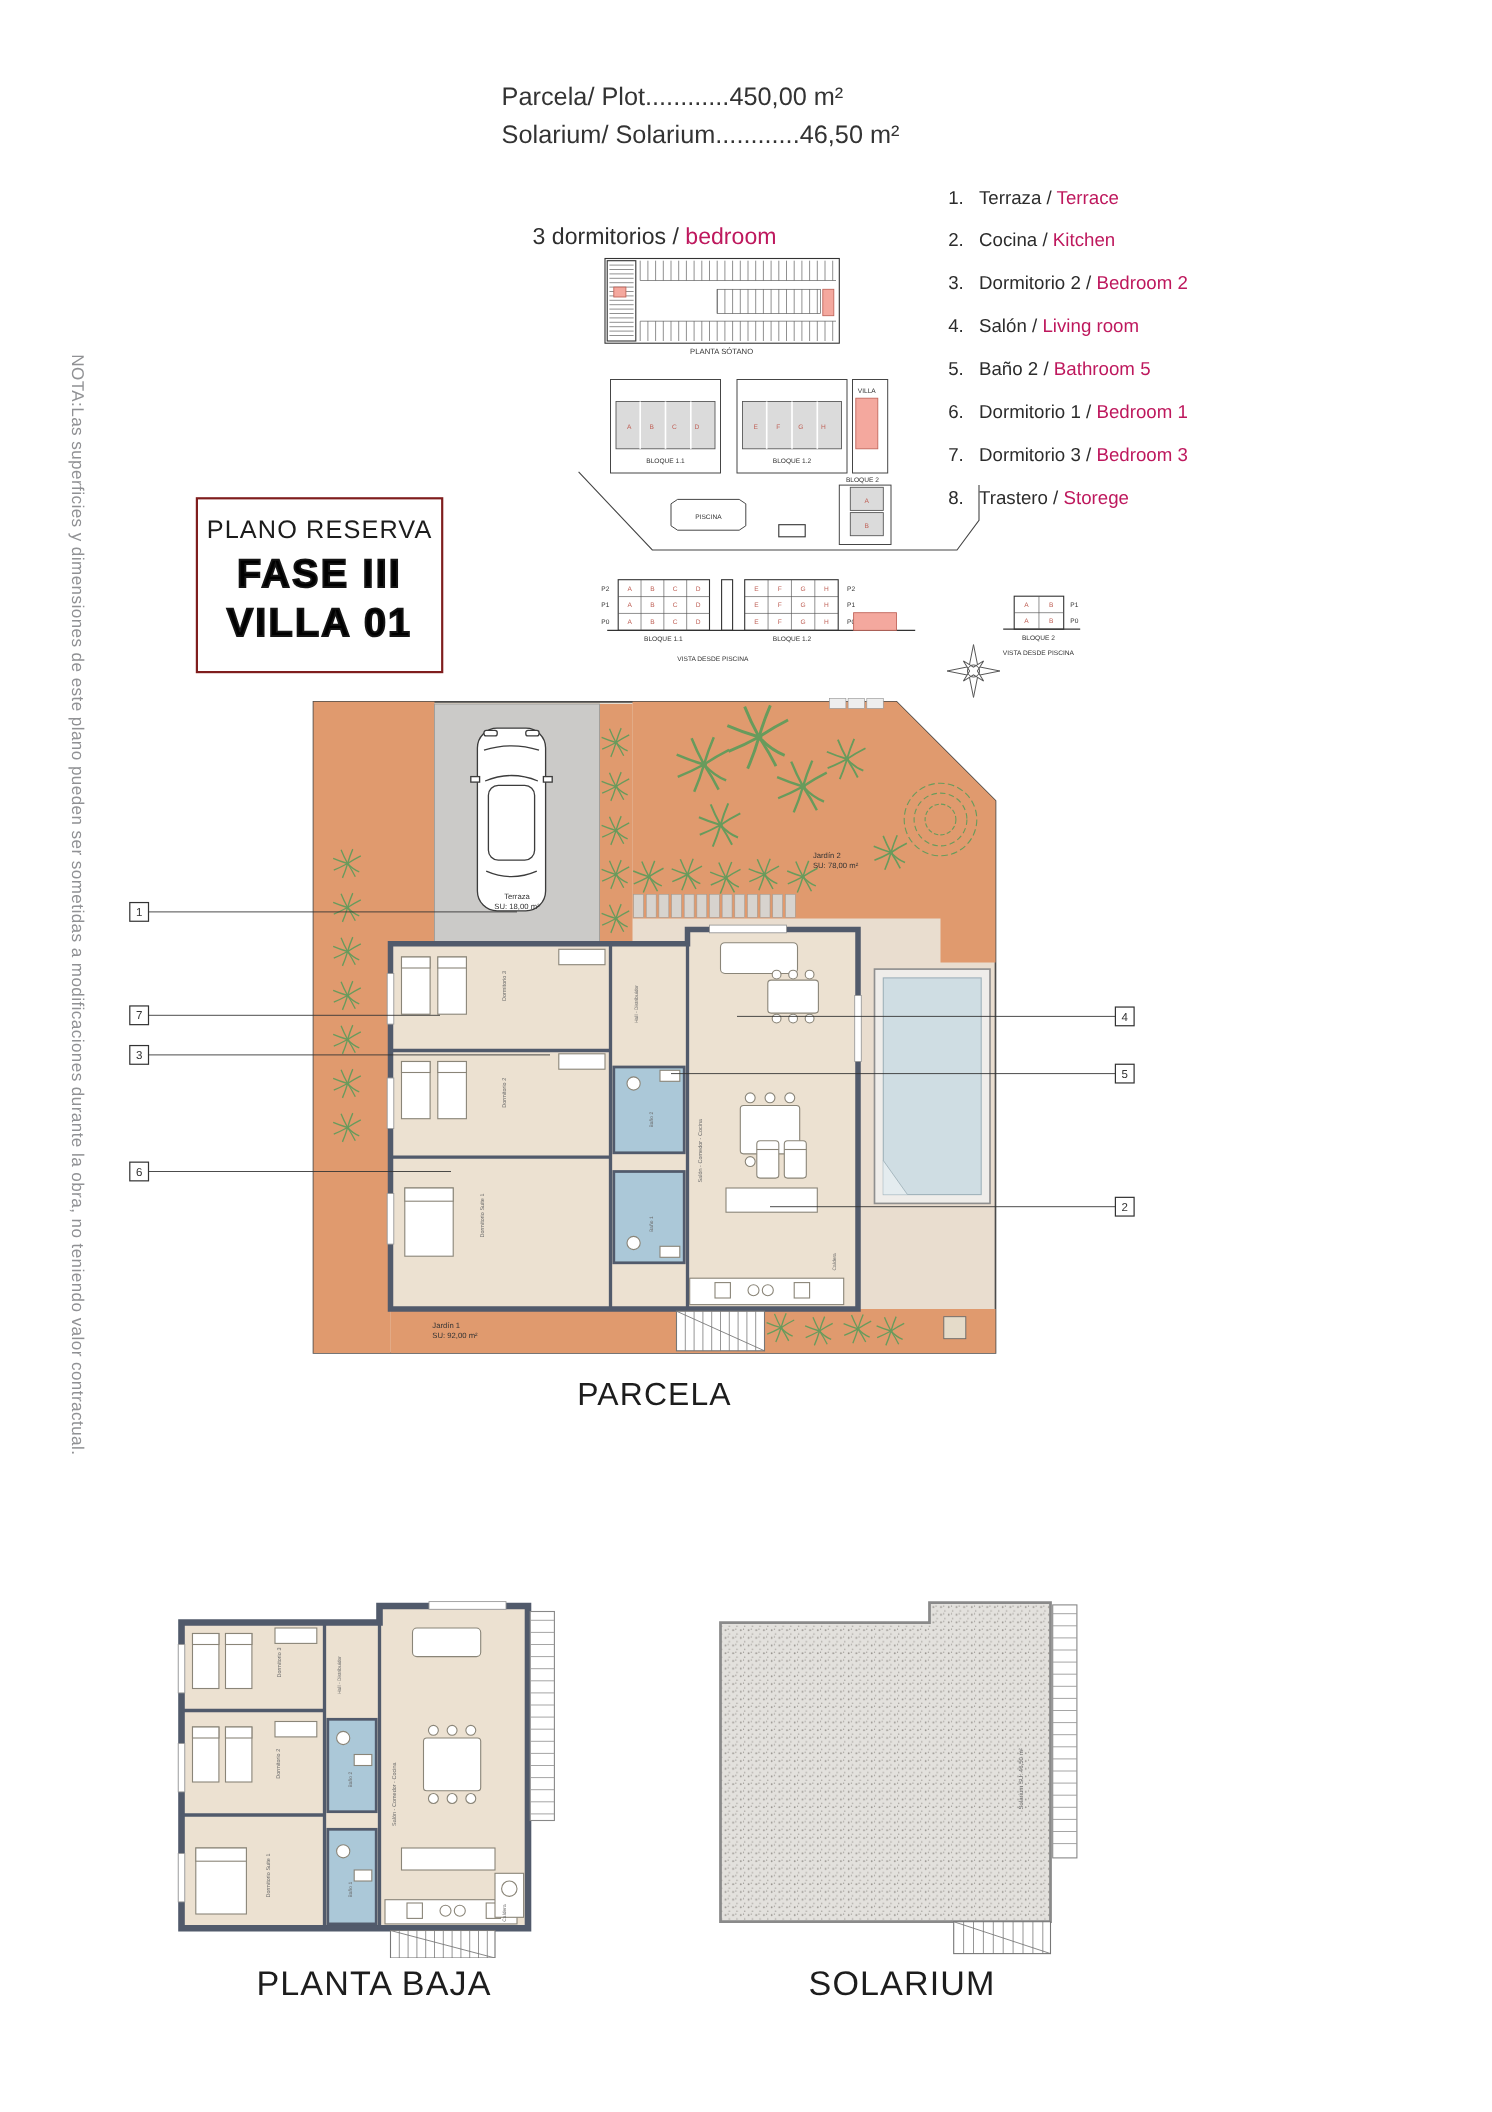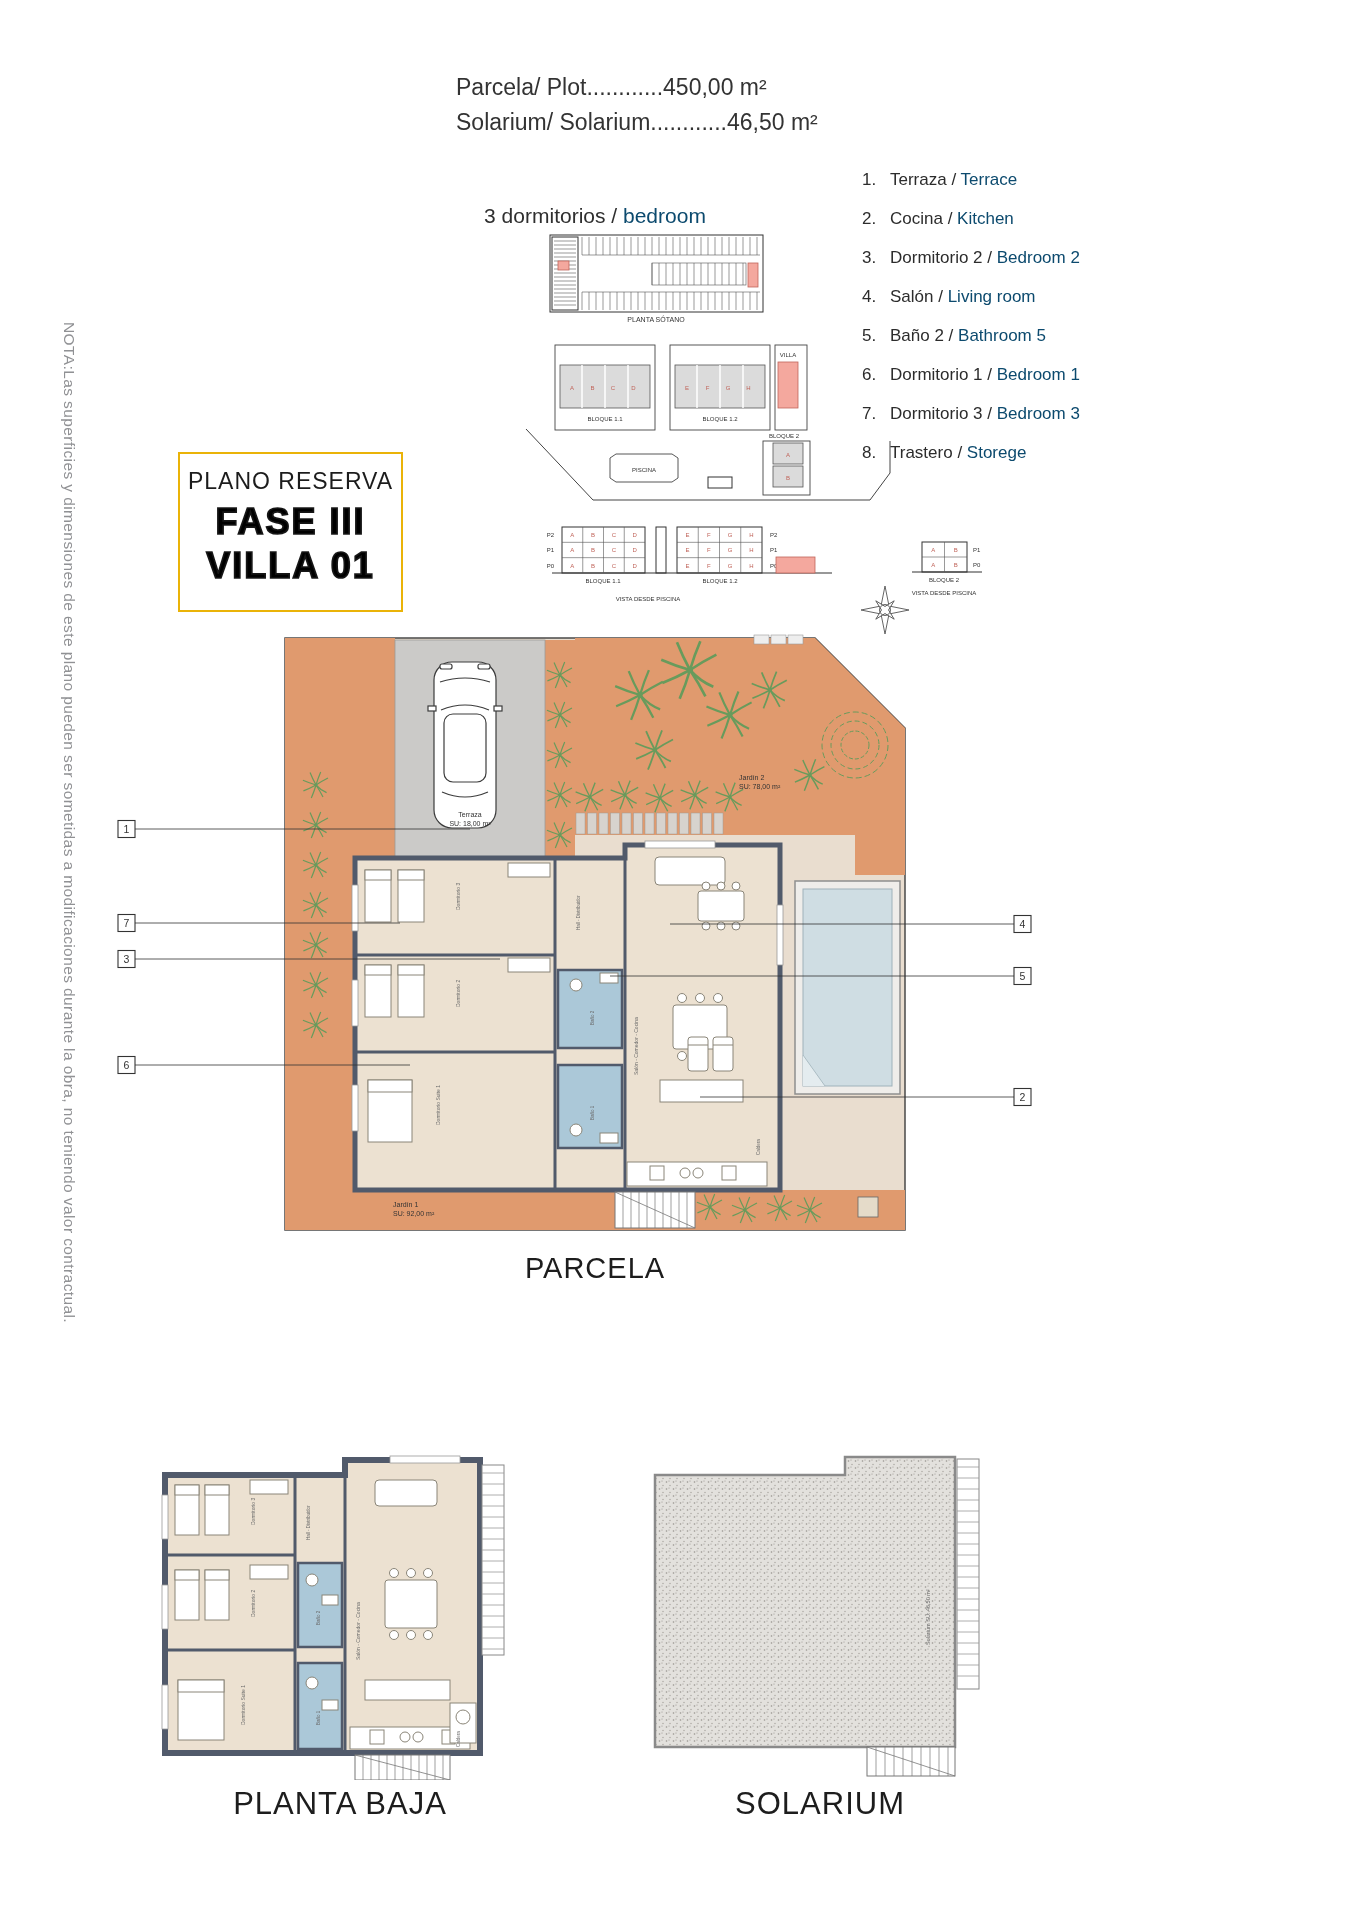--- a/index.html
+++ b/index.html
@@ -2,28 +2,28 @@
 <html><head>
 <meta charset="utf-8">
 <style>
   html,body{margin:0;padding:0;}
   body{width:1356px;height:1920px;position:relative;background:#fff;
        font-family:"Liberation Sans", sans-serif;color:#2b2b2b;overflow:hidden;}
   .abs{position:absolute;}
   
   #measurements{left:456px;top:70px;font-size:23px;line-height:35px;color:#333;}
   #type-line{left:420px;top:204px;width:350px;text-align:center;font-size:21px;color:#2f2f2f;}
-  .accent{color:#0c4a6e;}
+  .accent{color:#be185d;}
   
   #legend{left:862px;top:170px;font-size:17px;color:#2c2c2c;}
   #legend ol{list-style:none;margin:0;padding:0;}
   #legend li{margin-bottom:19px;white-space:nowrap;}
   #legend .num{display:inline-block;width:28px;}
   
-  #title-box{left:178px;top:452px;width:221px;height:156px;border:2px solid #eab308;
+  #title-box{left:178px;top:452px;width:221px;height:156px;border:2px solid #7f1d1d;
              text-align:center;background:#fff;}
   #title-line1{margin-top:14px;font-size:23px;letter-spacing:1px;color:#1c1c1c;}
   .outline-txt{font-weight:700;color:#000000;-webkit-text-stroke:1.7px #161616;letter-spacing:2px;}
   @supports not (-webkit-text-stroke: 1px black){.outline-txt{color:#161616;}}
   #title-line2{font-size:36px;margin-top:6px;}
   #title-line3{font-size:36px;margin-top:2px;}
   
   #note-vertical{left:78px;top:322px;transform-origin:0 0;transform:rotate(90deg);
                  white-space:nowrap;font-size:15.5px;letter-spacing:0.4px;color:#909194;}
   

